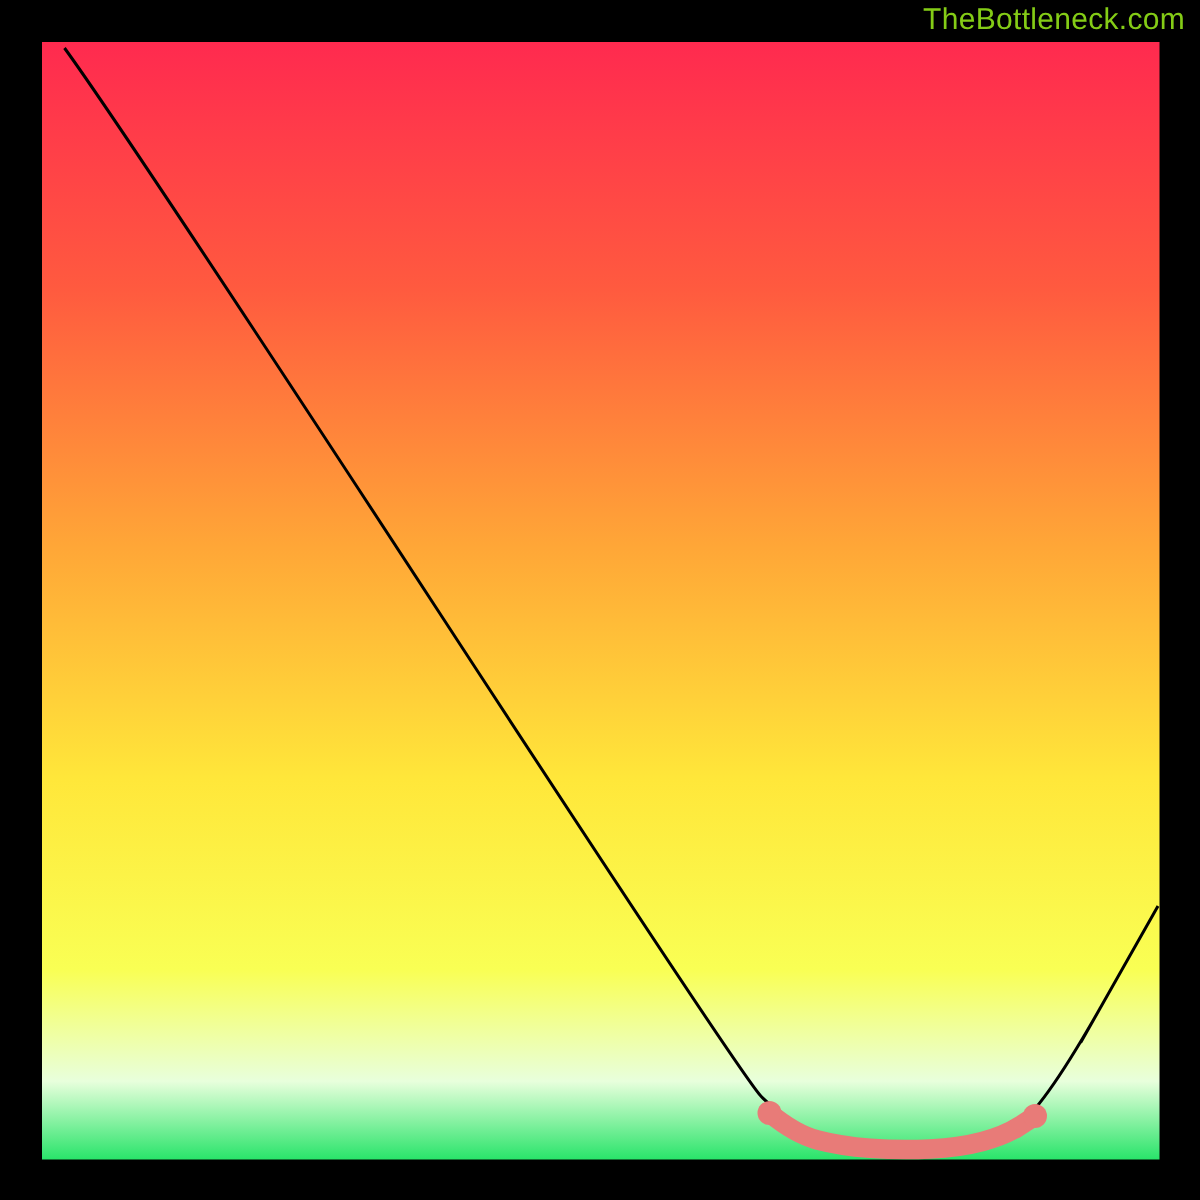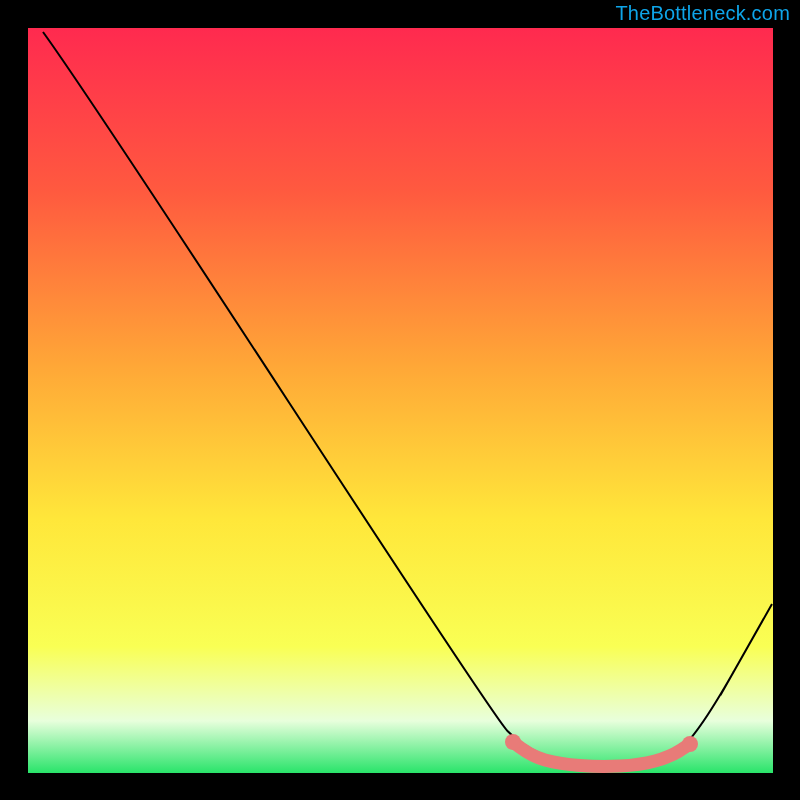--- a/index.html
+++ b/index.html
@@ -13,21 +13,21 @@
   }
   .stage {
     position: relative;
     width: 800px;
     height: 800px;
   }
   .watermark {
     position: absolute;
     top: 2px;
     right: 10px;
-    color: #0ea5e9;
+    color: #84cc16;
     font-size: 20px;
     font-weight: 500;
     letter-spacing: 0.2px;
     z-index: 5;
   }
   svg {
     position: absolute;
     top: 0;
     left: 0;
   }

